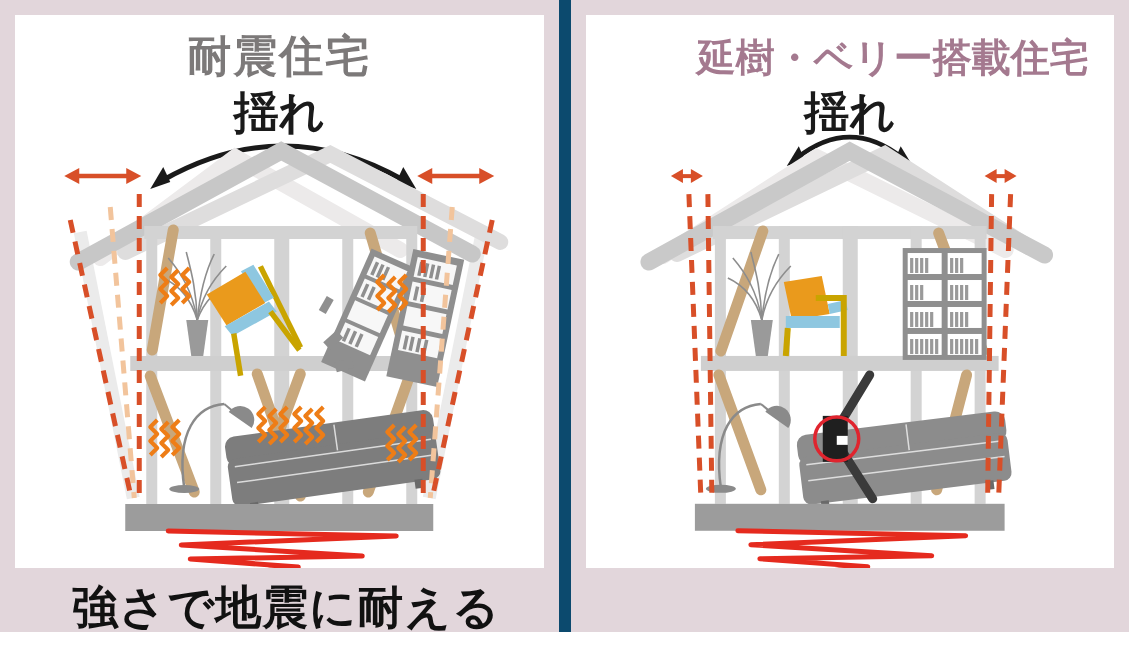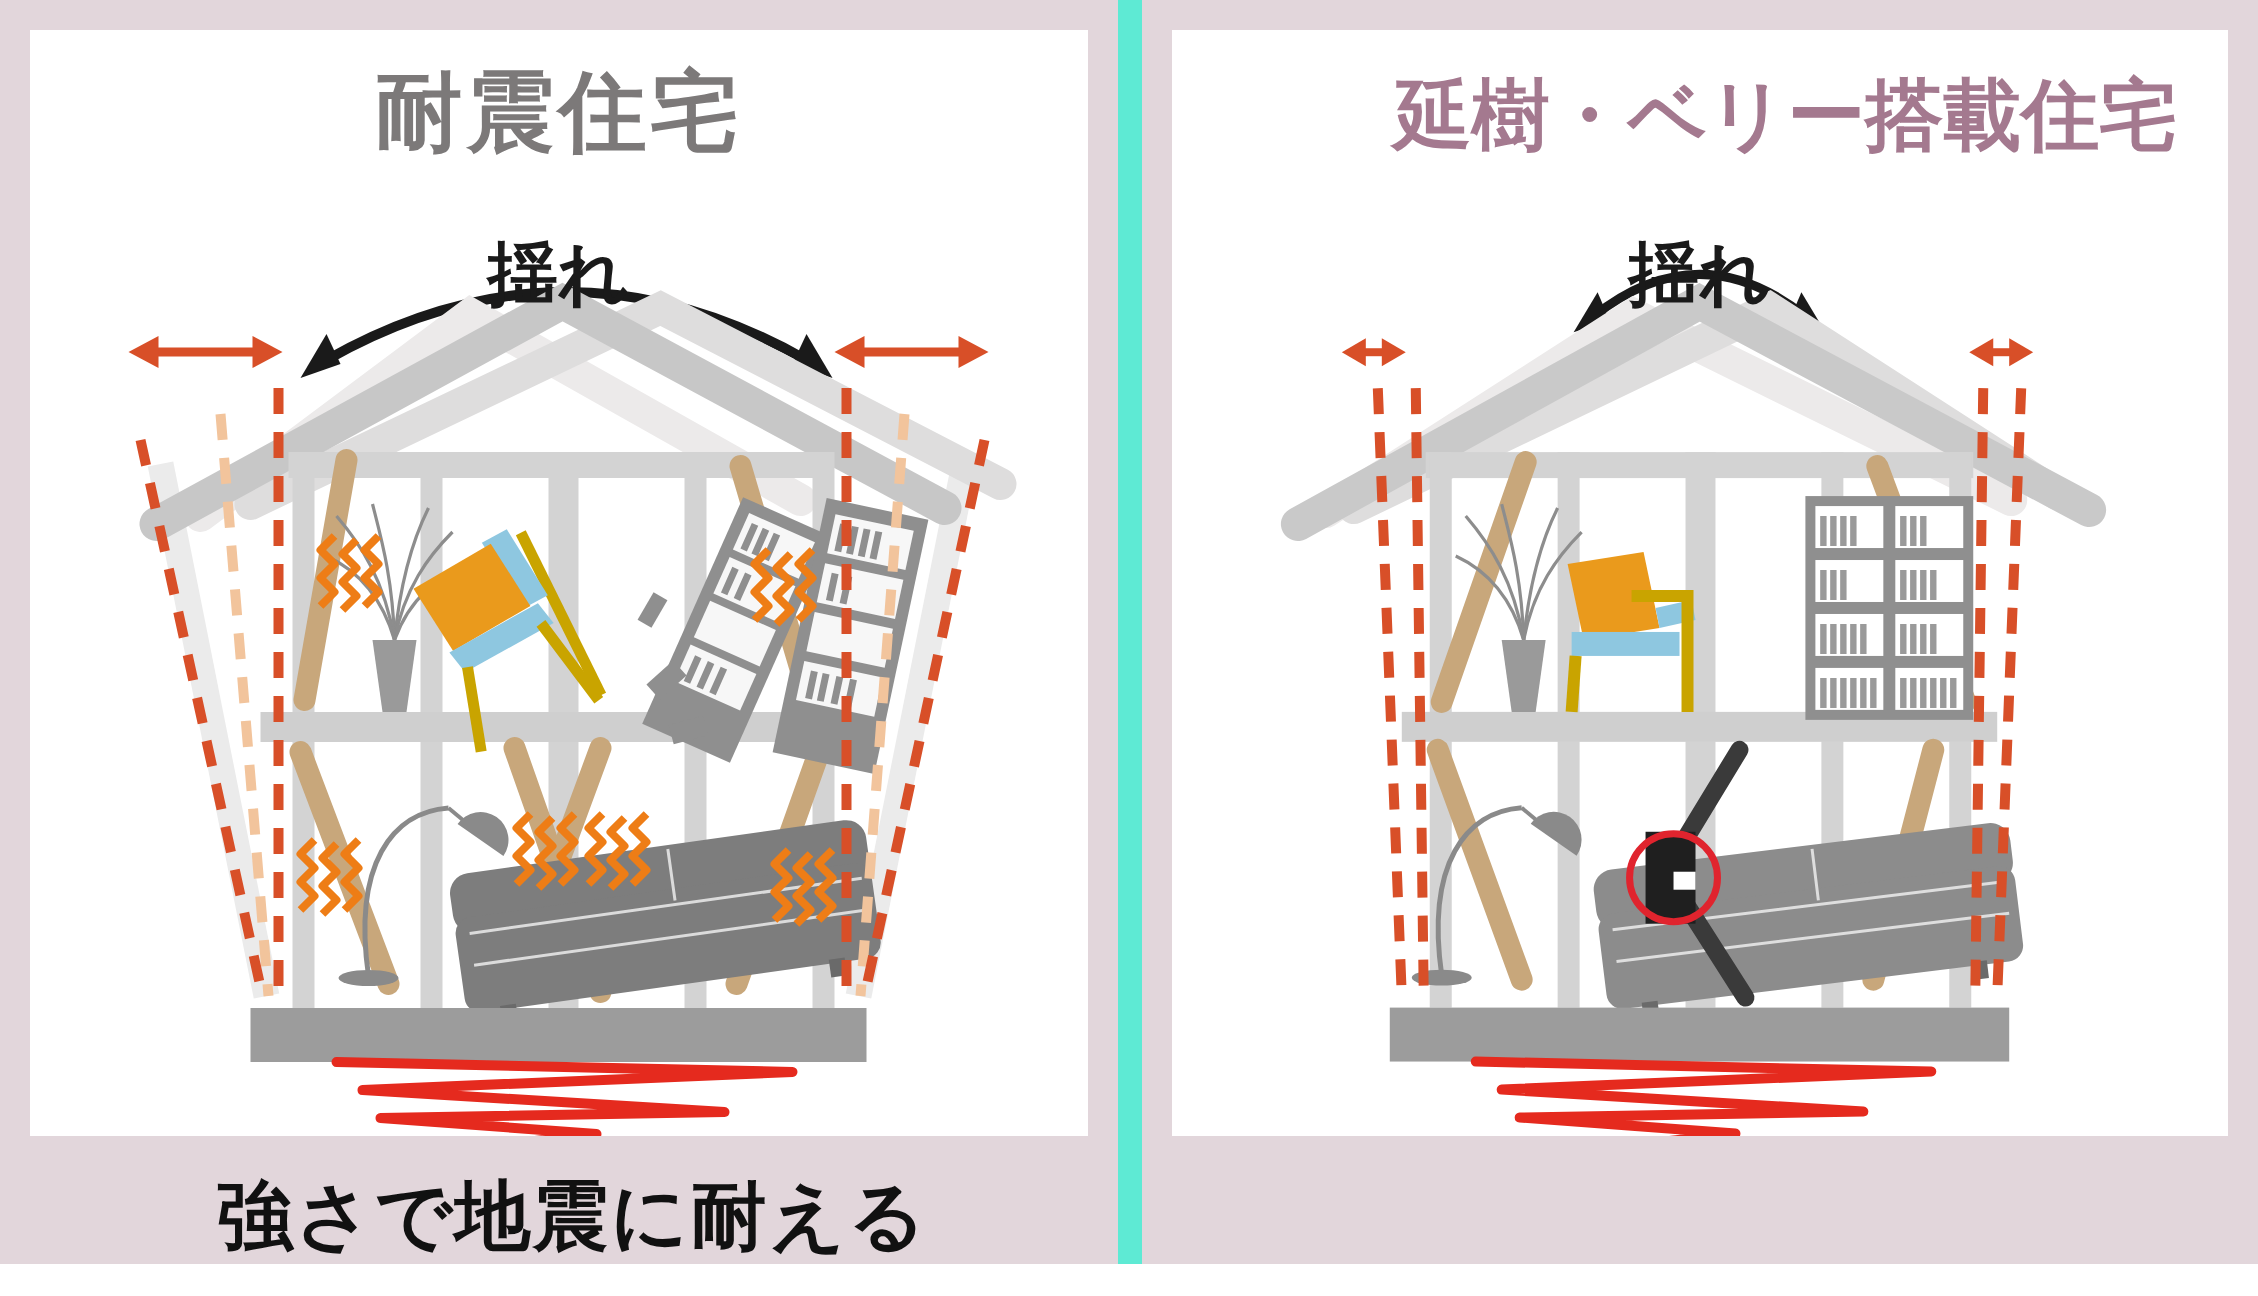--- a/index.html
+++ b/index.html
@@ -1,19 +1,19 @@
 <!DOCTYPE html>
 <html><head>
 <meta charset="utf-8">
 <style>
   html,body{margin:0;padding:0;background:#ffffff;}
   .page{
     position:relative;
     width:1129px;height:632px;
-    background:#5eead4;
+    background:#0c4a6e;
     display:flex;
     gap:12px;
     font-family:"Liberation Sans","DejaVu Sans",sans-serif;
     justify-content:center;
   }
   .card{
     position:relative;
     flex:1;
     background:#e2d6db;
     height:648px;
@@ -28,26 +28,26 @@
   .title{
     position:absolute;z-index:3;
     width:100%;text-align:center;
     font-weight:bold;letter-spacing:2px;
   }
   .title-left{top:12px;font-size:44px;color:#7c7979;}
   .title-right{top:16px;font-size:39px;color:#a4798f;letter-spacing:0;margin-left:43px;}
   .shake-label{
     position:absolute;z-index:3;top:68px;
     width:100%;text-align:center;
-    font-size:35px;font-weight:bold;color:#1a1a1a;margin-top:31px;
+    font-size:45px;font-weight:bold;color:#1a1a1a;
   }
   .caption{
     position:absolute;left:0;right:0;bottom:0;height:80px;
     display:flex;align-items:center;justify-content:center;
-    font-size:38px;font-weight:bold;color:#111111;
+    font-size:46px;font-weight:bold;color:#111111;
     letter-spacing:1px;
     padding-left:14px;
   }
 </style>
 </head>
 <body>
 
 <div class="page">
 
   <section class="card">

